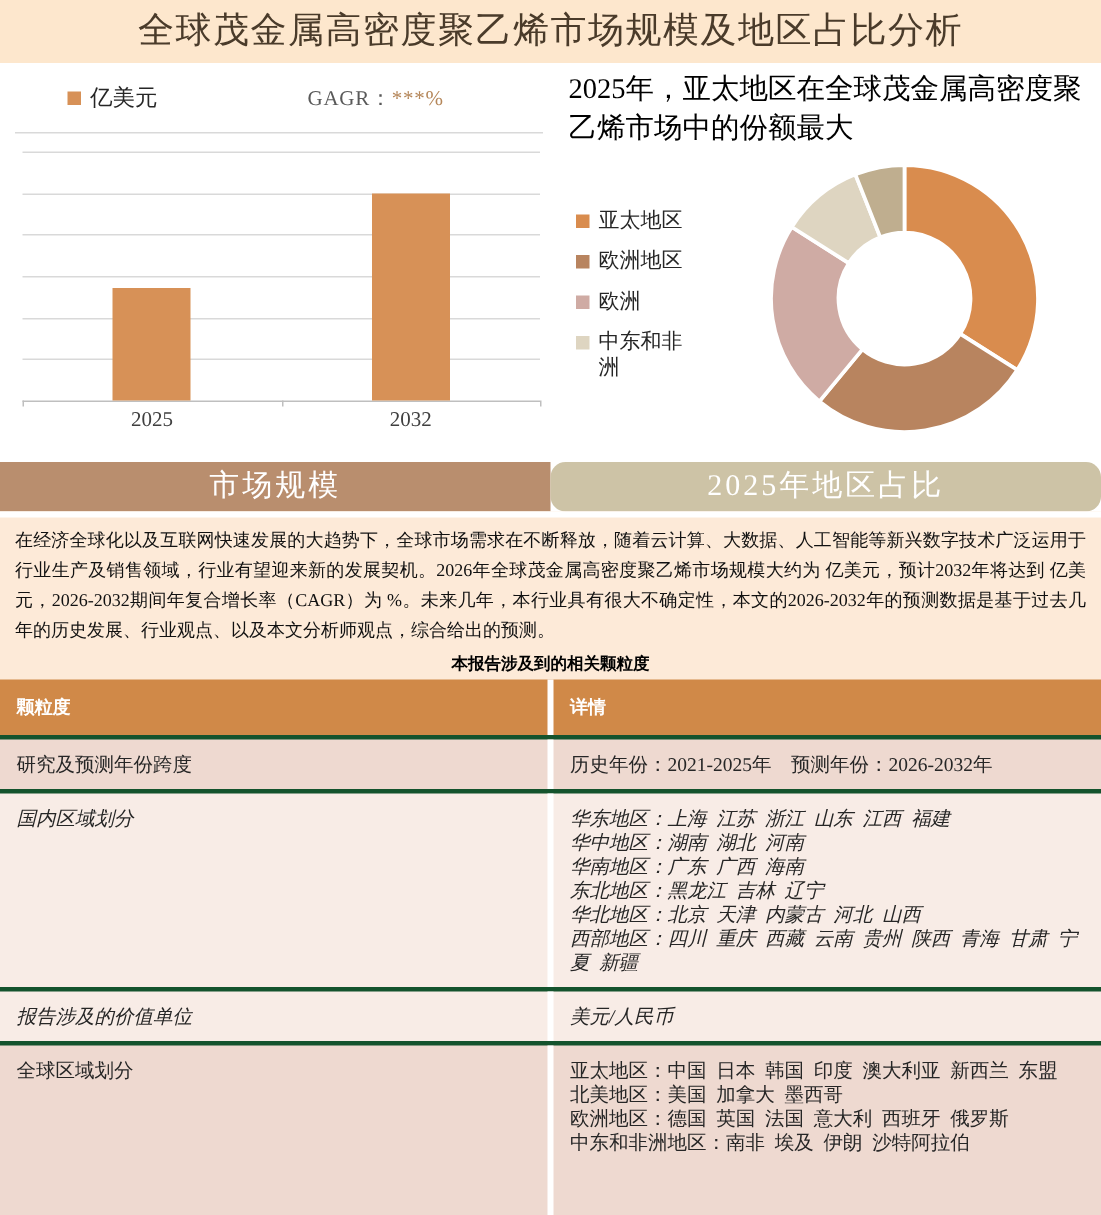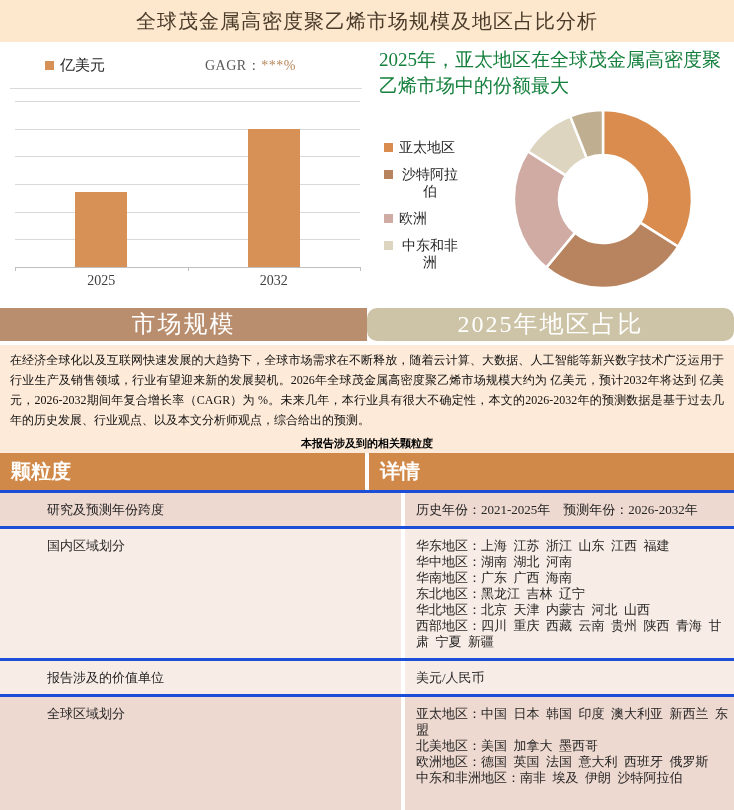--- a/index.html
+++ b/index.html
@@ -9,21 +9,21 @@
     --c-row-shade-a:#eed9d0; --c-row-shade-b:#f8ece6; --c-masked-value:#b5875a;
   }
   *{box-sizing:border-box;}
   html,body{margin:0;padding:0;}
   body{width:734px;height:810px;overflow:hidden;background:#fff;
        font-family:"Liberation Serif","DejaVu Serif",serif;color:#262626;}
   .page{width:734px;height:810px;display:flex;flex-direction:column;}
 
   
   .hdr{height:42px;background:var(--c-header-bg);flex:none;}
-  .hdr h1{margin:0;font-size:20px;font-weight:400;text-align:center;line-height:42px;
+  .hdr h1{margin:0;font-size:24px;font-weight:400;text-align:center;line-height:42px;
           color:var(--c-title-text);letter-spacing:1px;}
 
   
   .charts{height:266px;flex:none;display:flex;background:#fff;}
   .bar-sec{position:relative;width:370px;flex:none;}
   .bar-legend{position:absolute;left:45px;top:14px;display:flex;align-items:center;
               gap:6px;font-size:15px;color:#262626;text-align:center;}
   .sq{width:9px;height:9px;background:var(--c-bar);flex:none;}
   .gagr{position:absolute;left:205px;top:15px;font-size:14px;color:#595959;letter-spacing:.5px;}
   .gagr .stars{color:var(--c-masked-value);}
@@ -31,54 +31,54 @@
   .plot{position:absolute;left:15px;top:59px;width:345px;height:166px;}
   .grid{position:absolute;left:0;right:0;height:1px;background:var(--c-grid);}
   .grid.axis{background:var(--c-axis);}
   .tick{position:absolute;bottom:-4px;width:1px;height:4px;background:var(--c-axis);}
   .bar{position:absolute;bottom:0;width:52px;background:var(--c-bar);}
   .xlabels{position:absolute;left:15px;top:231px;width:345px;height:20px;}
   .xlabels span{position:absolute;transform:translateX(-50%);font-size:14px;color:#404040;}
 
   .donut-sec{position:relative;flex:1;}
   .donut-title{position:absolute;left:9px;top:5px;right:4px;font-size:19px;
-               line-height:26px;color:#15803d;}
-  .donut-legend{position:absolute;left:14px;top:97px;width:110px;text-align:center;}
+               line-height:26px;color:#000000;}
+  .donut-legend{position:absolute;left:14px;top:97px;width:110px;}
   .litem{display:flex;margin-bottom:10px;}
   .lsq{width:9px;height:9px;margin:4px 6px 0 0;flex:none;}
   .ltx{font-size:14px;line-height:17px;max-width:62px;color:#262626;}
   #donutSvg{position:absolute;left:140px;top:64px;width:186px;height:186px;}
 
   
   .banners{display:flex;height:33px;flex:none;}
-  .banner{width:50%;text-align:center;line-height:33px;font-size:24px;
+  .banner{width:50%;text-align:center;line-height:33px;font-size:20px;
           color:var(--c-banner-text);letter-spacing:2px;}
   .bl{background:var(--c-banner-left-bg);}
   .br{background:var(--c-banner-right-bg);border-radius:10px;}
 
   
   .lower{flex:1;background:var(--c-paragraph-bg);display:flex;flex-direction:column;
          border-top:4px solid #fff;min-height:0;}
   .para{margin:0;padding:5px 10px 3px;font-size:12px;line-height:20px;color:#111;
         text-align:justify;}
   .tbl-title{text-align:center;font-weight:bold;font-size:11px;line-height:20px;
              height:20px;color:#000;flex:none;}
 
   
   .dtable{flex:1;display:flex;flex-direction:column;min-height:0;}
   .trow{display:flex;flex:none;}
-  .trow + .trow{border-top:3px solid #1d4ed8;padding-left:36px;}
+  .trow + .trow{border-top:3px solid #14532d;}
   .trow:last-child{flex:1;}
   .tc{padding:9px 11px 8px;font-size:13px;line-height:16px;}
   .tc-l{width:365px;flex:none;}
   .tc-r{flex:1;border-left:4px solid #fff;white-space:pre-wrap;padding-right:6px;}
   .thead{background:var(--c-table-header-bg);color:#fff;font-weight:bold;min-height:37px;}
-  .thead .tc{font-size:20px;padding-top:10px;}
+  .thead .tc{font-size:12px;padding-top:10px;}
   .ra{background:var(--c-row-shade-a);}
-  .rb{background:var(--c-row-shade-b);}
+  .rb{background:var(--c-row-shade-b);font-style:italic;}
 </style>
 </head>
 <body>
 
 <div class="page">
 
   <header class="hdr">
     <h1>全球茂金属高密度聚乙烯市场规模及地区占比分析</h1>
   </header>
 
@@ -113,21 +113,21 @@
 
     <div class="donut-sec">
       <div class="donut-title">2025年，亚太地区在全球茂金属高密度聚乙烯市场中的份额最大</div>
       <div class="donut-legend" id="donutLegend">
           <div class="litem">
             <span class="lsq" style="background: rgb(217, 140, 78);"></span>
             <span class="ltx">亚太地区</span>
           </div>
           <div class="litem">
             <span class="lsq" style="background: rgb(184, 132, 95);"></span>
-            <span class="ltx">沙特阿拉伯</span>
+            <span class="ltx">欧洲地区</span>
           </div>
           <div class="litem">
             <span class="lsq" style="background: rgb(207, 171, 164);"></span>
             <span class="ltx">欧洲</span>
           </div>
           <div class="litem">
             <span class="lsq" style="background: rgb(222, 213, 193);"></span>
             <span class="ltx">中东和非洲</span>
           </div>
         </div>

